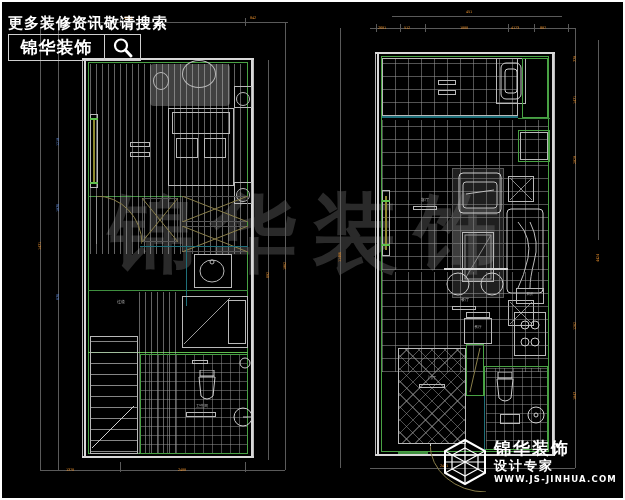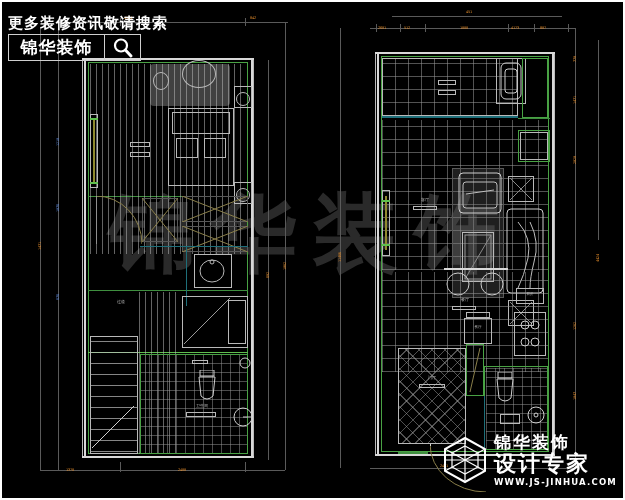--- a/index.html
+++ b/index.html
@@ -93,21 +93,21 @@
   }
   .stairs{
     position:absolute;
     background-image:repeating-linear-gradient(0deg,rgba(190,190,190,.7) 0 1px,transparent 1px 11px);
   }
 
   
   .brand{position:absolute;right:8px;bottom:14px;display:flex;align-items:center;gap:6px;}
   .brand .bt{display:flex;flex-direction:column;line-height:1;}
   .brand .b1{font-size:17px;font-weight:bold;color:#fff;letter-spacing:2px;}
-  .brand .b2{font-size:22px;font-weight:bold;color:#fff;letter-spacing:2px;margin-top:2px;}
+  .brand .b2{font-size:13px;font-weight:bold;color:#fff;letter-spacing:2px;margin-top:2px;}
   .brand .b3{font-size:8.5px;font-weight:bold;color:#fff;letter-spacing:1.2px;margin-top:3px;
     font-family:"DejaVu Sans","Liberation Sans",sans-serif;}
   .cube{width:46px;height:48px;}
 
   .frame{position:absolute;left:0;top:0;width:625px;height:500px;border:2px solid #fff;box-sizing:border-box;pointer-events:none;}
 </style>
 </head>
 <body>
 
 <div id="stage">

